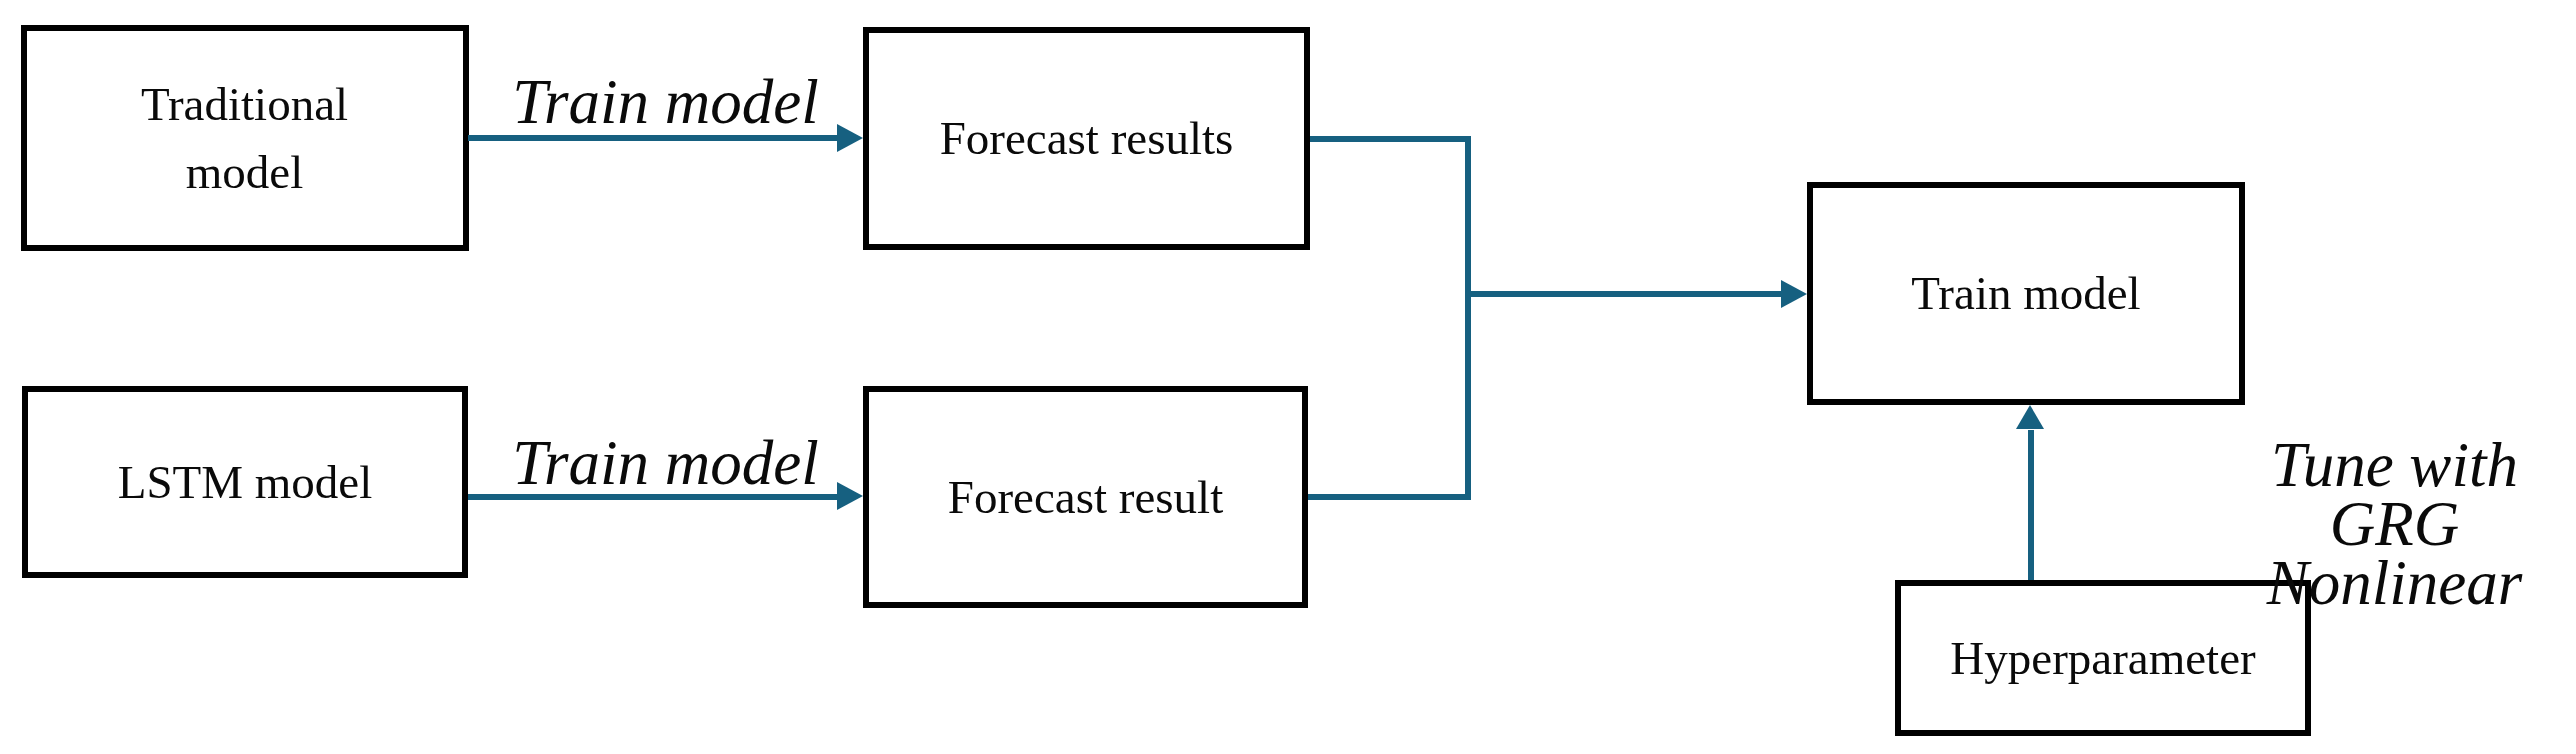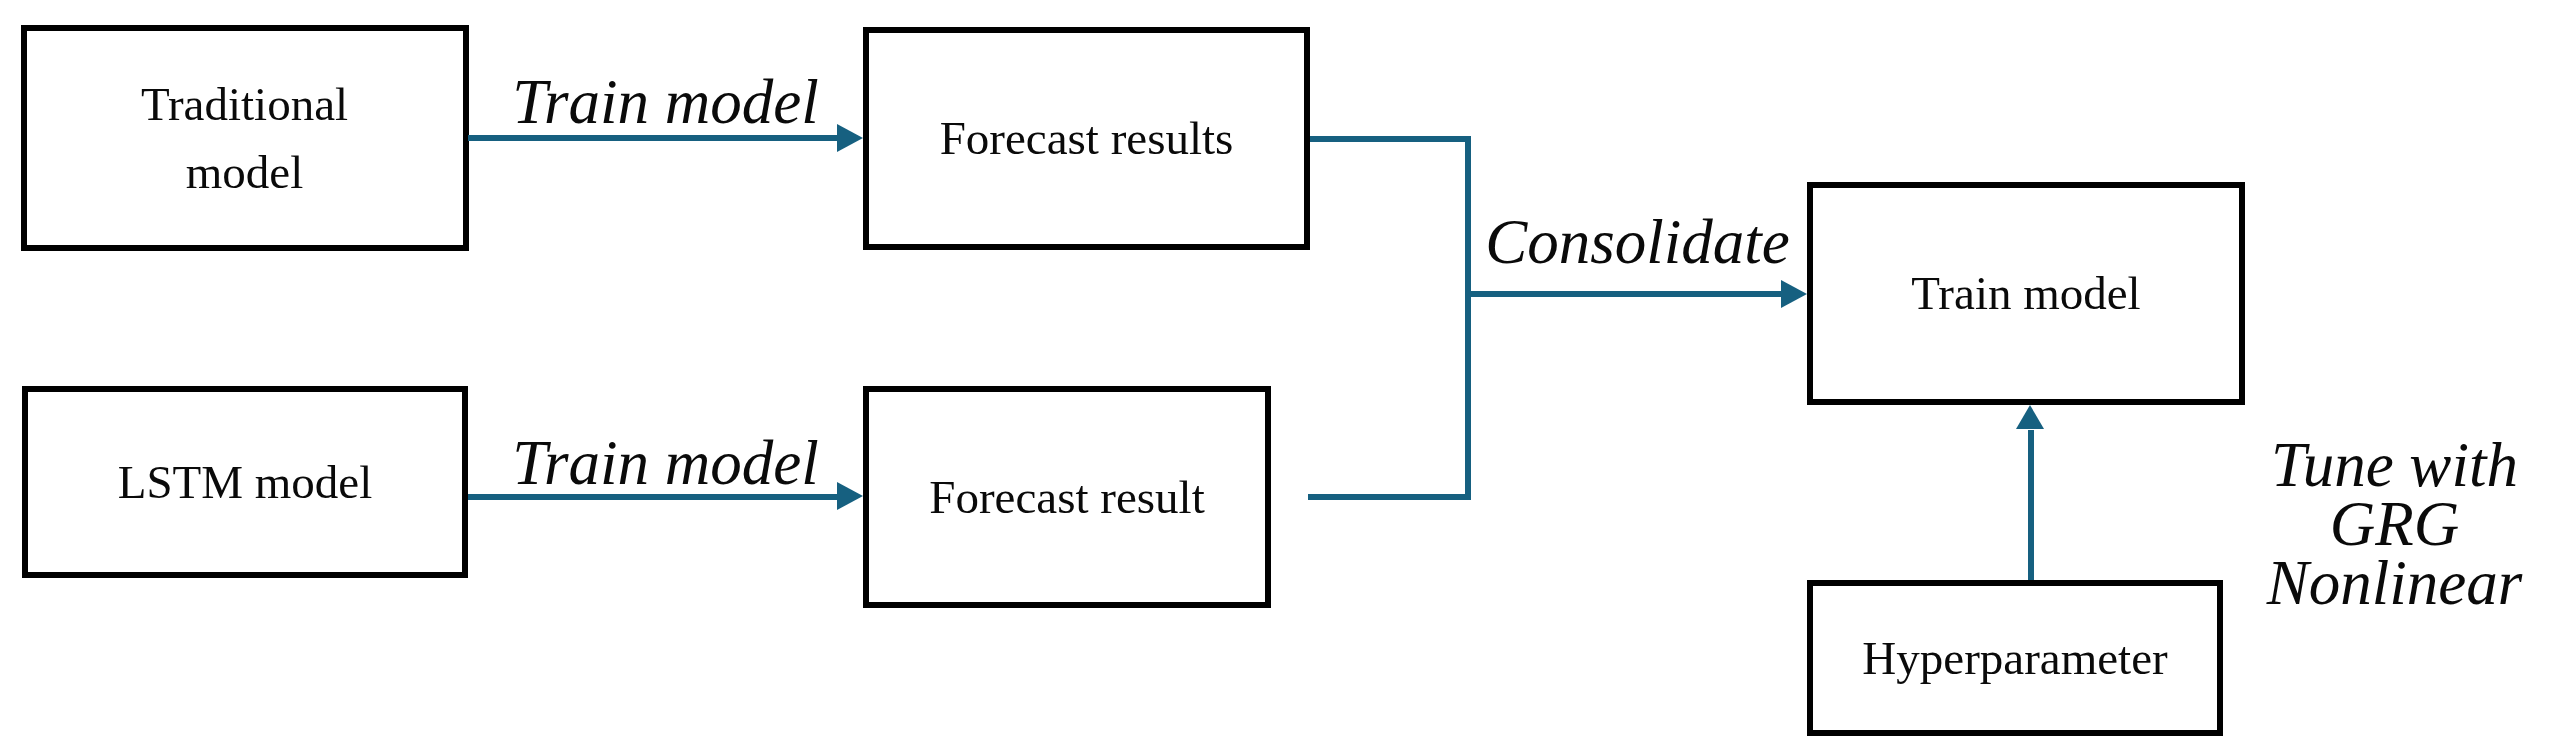--- a/index.html
+++ b/index.html
@@ -49,23 +49,23 @@
   .arrowhead.up{
     border-left:14px solid transparent;
     border-right:14px solid transparent;
     border-bottom:24.6px solid var(--accent);
   }
 
   
   #box-traditional{left:20.5px;top:25px;width:448px;height:226px;}
   #box-forecast-results{left:863px;top:27px;width:447px;height:223px;}
   #box-lstm{left:22px;top:386px;width:446px;height:192px;}
-  #box-forecast-result{left:863px;top:386px;width:408px;height:222px;}
+  #box-forecast-result{left:863px;top:386px;width:445px;height:222px;}
   #box-hybrid{left:1807px;top:182px;width:438px;height:223px;}
-  #box-hyperparameter{left:1807px;top:580px;width:416px;height:156px;}
+  #box-hyperparameter{left:1895px;top:580px;width:416px;height:156px;}
 
   
   #label-train-top{left:468px;top:65px;width:395px;}
   #label-train-bottom{left:468px;top:426px;width:395px;}
   #label-consolidate{left:1468px;top:205px;width:339px;}
   #label-tune{left:2213px;top:436px;line-height:59px;text-align:center;}
 
   
   #train-top-shaft{left:468px;top:135px;width:370px;height:5.7px;}
   #train-top-head{left:837px;top:124px;}
@@ -99,21 +99,20 @@
   </div>
   <div class="box" id="box-hybrid">
     <span>Train model</span>
   </div>
   <div class="box" id="box-hyperparameter">
     <span>Hyperparameter</span>
   </div>
 
   <div class="edge-label centered" id="label-train-top">Train model</div>
   <div class="edge-label centered" id="label-train-bottom">Train model</div>
-  <div class="edge-label centered" id="label-consolidate">Consolidate</div>
   <div class="edge-label" id="label-tune">Tune with
 GRG Nonlinear</div>
 
   <div class="hline" id="train-top-shaft"></div>
   <div class="arrowhead right" id="train-top-head"></div>
 
   <div class="hline" id="train-bottom-shaft"></div>
   <div class="arrowhead right" id="train-bottom-head"></div>
 
   <div class="hline" id="merge-top-h"></div>

